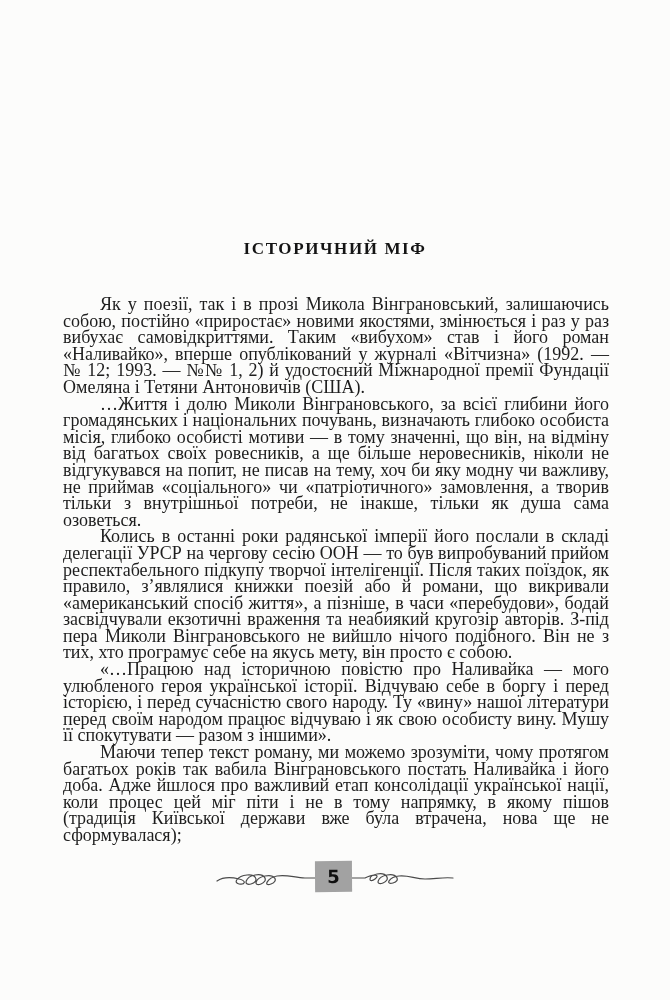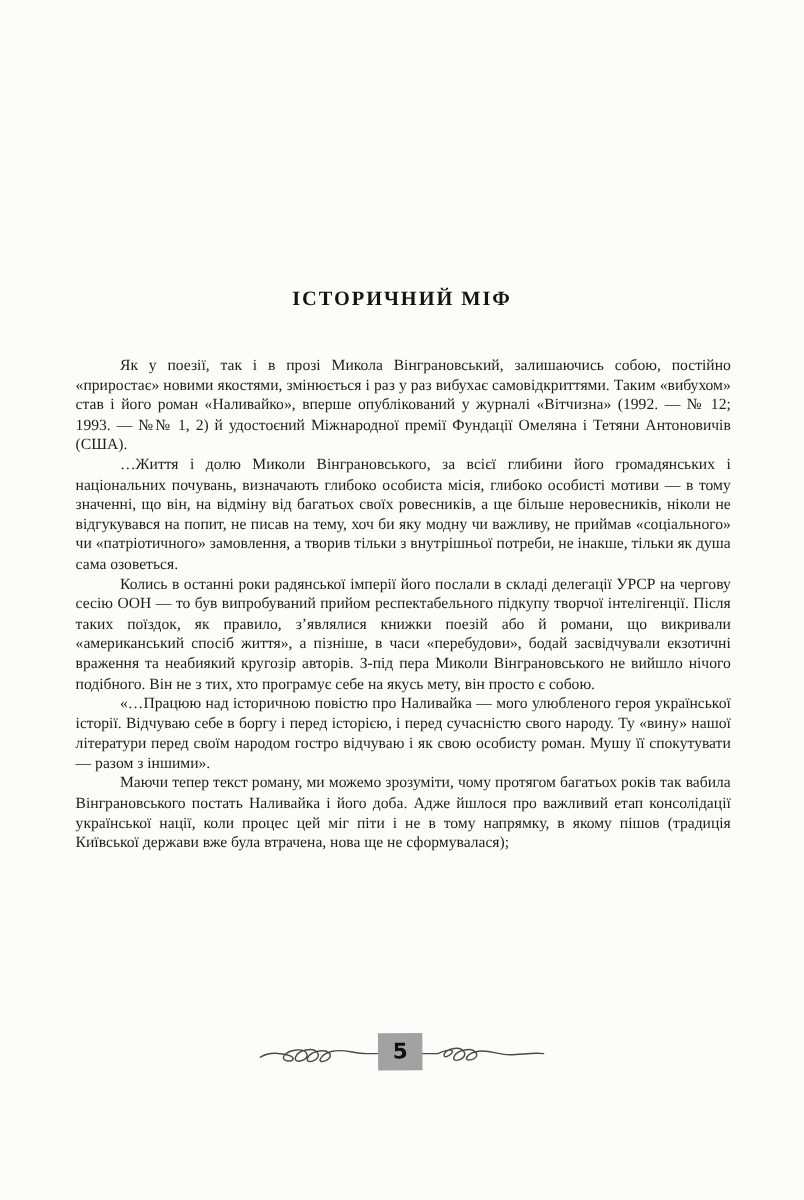--- a/index.html
+++ b/index.html
@@ -26,21 +26,21 @@
     font-size: 17px;
     line-height: 21px;
     letter-spacing: 1.6px;
     color: #141414;
   }
   .body-text {
     position: absolute;
     top: 296px;
     left: 63px;
     width: 546px;
-    font-size: 13px;
+    font-size: 18px;
     line-height: 16.6px;
     text-align: justify;
     color: #1d1d1d;
   }
   .body-text p {
     margin: 0;
     padding: 0;
     text-indent: 37px;
   }
   .footer {
@@ -79,21 +79,21 @@
 <div class="page">
 
   <div class="chapter-title">
     <div>ІСТОРИЧНИЙ МІФ</div>
   </div>
 
   <div class="body-text">
     <p>Як у поезії, так і в прозі Микола Вінграновський, залишаючись собою, постійно «приростає» новими якостями, змінюється і раз у раз вибухає самовідкриттями. Таким «вибухом» став і його роман «Наливайко», вперше опублікований у журналі «Вітчизна» (1992. — № 12; 1993. — №№ 1, 2) й удостоєний Міжнародної премії Фундації Омеляна і Тетяни Антоновичів (США).</p>
     <p>…Життя і долю Миколи Вінграновського, за всієї глибини його громадянських і національних почувань, визначають глибоко особиста місія, глибоко особисті мотиви — в тому значенні, що він, на відміну від багатьох своїх ровесників, а ще більше неровесників, ніколи не відгукувався на попит, не писав на тему, хоч би яку модну чи важливу, не приймав «соціального» чи «патріотичного» замовлення, а творив тільки з внутрішньої потреби, не інакше, тільки як душа сама озоветься.</p>
     <p>Колись в останні роки радянської імперії його послали в складі делегації УРСР на чергову сесію ООН — то був випробуваний прийом респектабельного підкупу творчої інтелігенції. Після таких поїздок, як правило, з’являлися книжки поезій або й романи, що викривали «американський спосіб життя», а пізніше, в часи «перебудови», бодай засвідчували екзотичні враження та неабиякий кругозір авторів. З-під пера Миколи Вінграновського не вийшло нічого подібного. Він не з тих, хто програмує себе на якусь мету, він просто є собою.</p>
-    <p>«…Працюю над історичною повістю про Наливайка — мого улюбленого героя української історії. Відчуваю себе в боргу і перед історією, і перед сучасністю свого народу. Ту «вину» нашої літератури перед своїм народом гостро відчуваю і як свою особисту роман. Мушу її спокутувати — разом з іншими».</p>
+    <p>«…Працюю над історичною повістю про Наливайка — мого улюбленого героя української історії. Відчуваю себе в боргу і перед історією, і перед сучасністю свого народу. Ту «вину» нашої літератури перед своїм народом працює відчуваю і як свою особисту вину. Мушу її спокутувати — разом з іншими».</p>
     <p>Маючи тепер текст роману, ми можемо зрозуміти, чому протягом багатьох років так вабила Вінграновського постать Наливайка і його доба. Адже йшлося про важливий етап консолідації української нації, коли процес цей міг піти і не в тому напрямку, в якому пішов (традиція Київської держави вже була втрачена, нова ще не сформувалася);</p>
   </div>
 
   <div class="footer">
     <svg class="scribble" width="240" height="26" viewBox="0 0 240 26">
       <path d="M2,15 C8,11 16,11 24,13 C32,15 30,19 24,18 C18,17 22,10 32,9
                C42,8 44,16 36,18 C28,20 30,11 40,9 C50,7 54,15 46,18
                C38,21 40,12 50,10 C60,8 64,15 56,18 C48,21 52,12 62,10
                C72,8 80,12 90,12 L150,12 C158,8 166,8 160,13 C154,18 152,10 162,8
                C172,6 176,14 168,17 C160,20 162,11 172,9 C182,7 186,15 178,17

